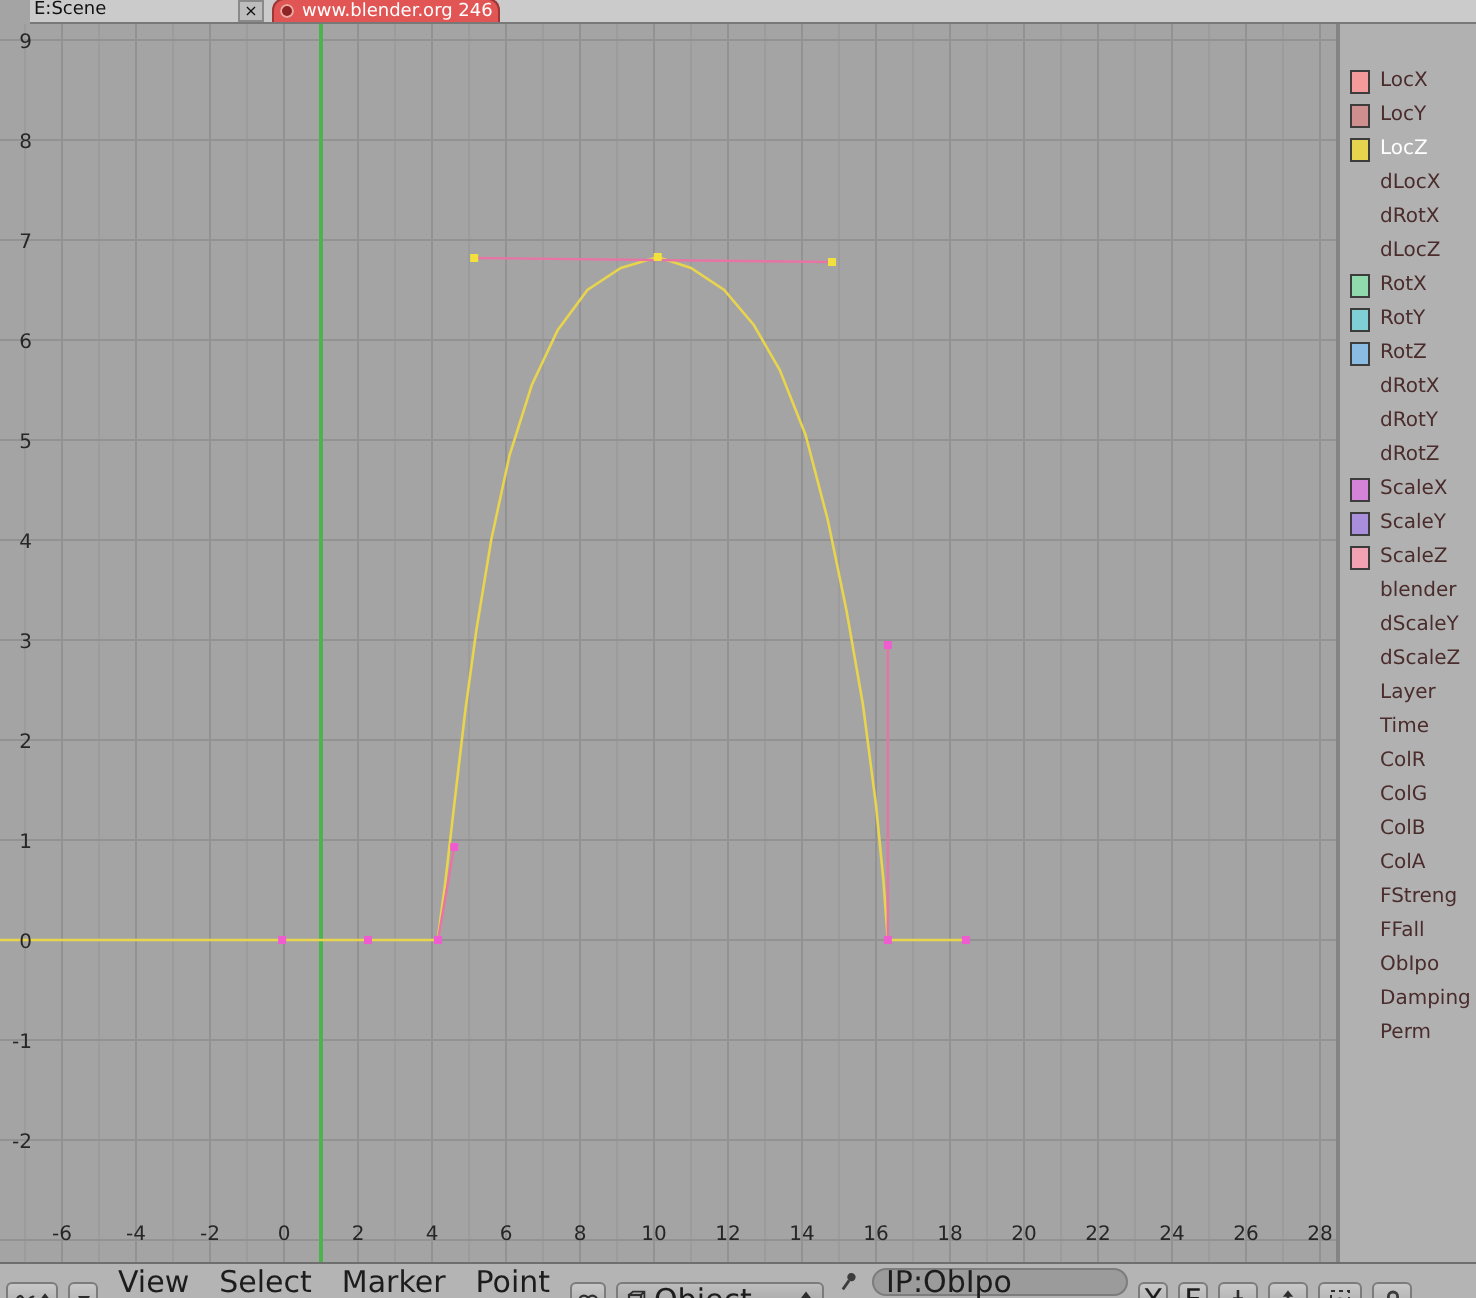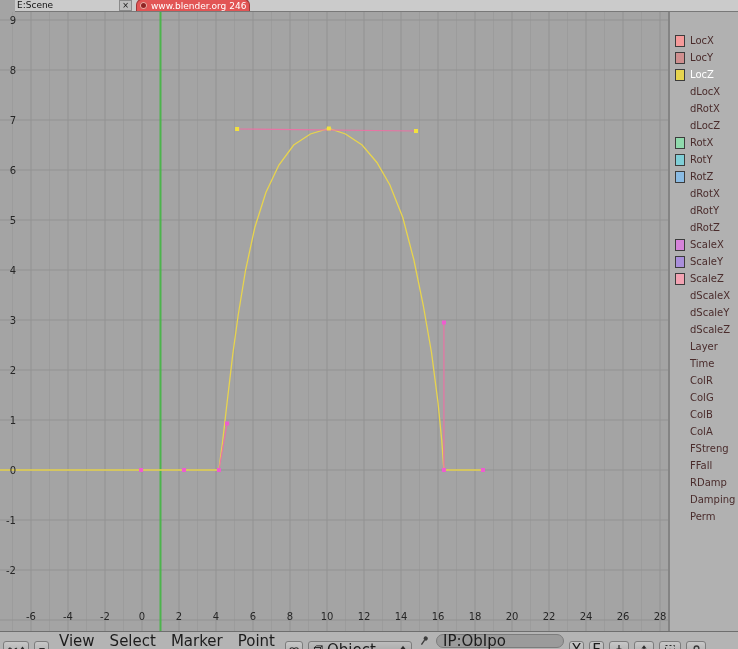--- a/index.html
+++ b/index.html
@@ -221,21 +221,21 @@
         <div class="ch-row">
           <span class="swatch" style="background: rgb(169, 143, 219);"></span>
           <span class="ch-label">ScaleY</span>
         </div>
         <div class="ch-row">
           <span class="swatch" style="background: rgb(242, 163, 179);"></span>
           <span class="ch-label">ScaleZ</span>
         </div>
         <div class="ch-row">
           <span class="swatch empty"></span>
-          <span class="ch-label">dScaleX</span>
+          <span class="ch-label">blender</span>
         </div>
         <div class="ch-row">
           <span class="swatch empty"></span>
           <span class="ch-label">dScaleY</span>
         </div>
         <div class="ch-row">
           <span class="swatch empty"></span>
           <span class="ch-label">dScaleZ</span>
         </div>
         <div class="ch-row">
@@ -265,21 +265,21 @@
         <div class="ch-row">
           <span class="swatch empty"></span>
           <span class="ch-label">FStreng</span>
         </div>
         <div class="ch-row">
           <span class="swatch empty"></span>
           <span class="ch-label">FFall</span>
         </div>
         <div class="ch-row">
           <span class="swatch empty"></span>
-          <span class="ch-label">RDamp</span>
+          <span class="ch-label">ObIpo</span>
         </div>
         <div class="ch-row">
           <span class="swatch empty"></span>
           <span class="ch-label">Damping</span>
         </div>
         <div class="ch-row">
           <span class="swatch empty"></span>
           <span class="ch-label">Perm</span>
         </div>
       </div>

